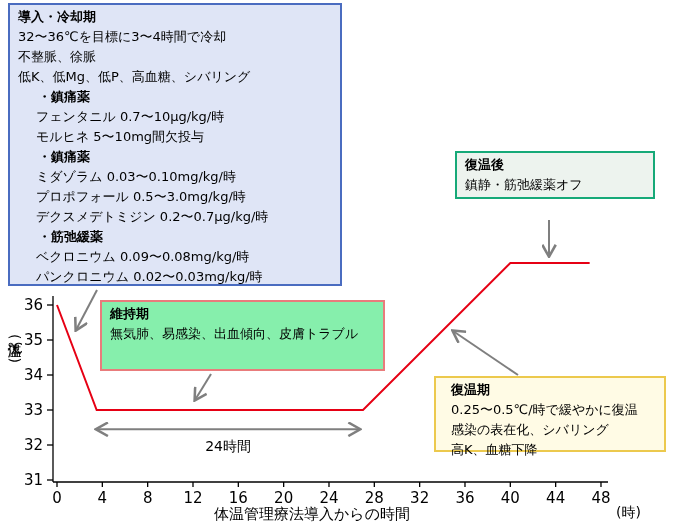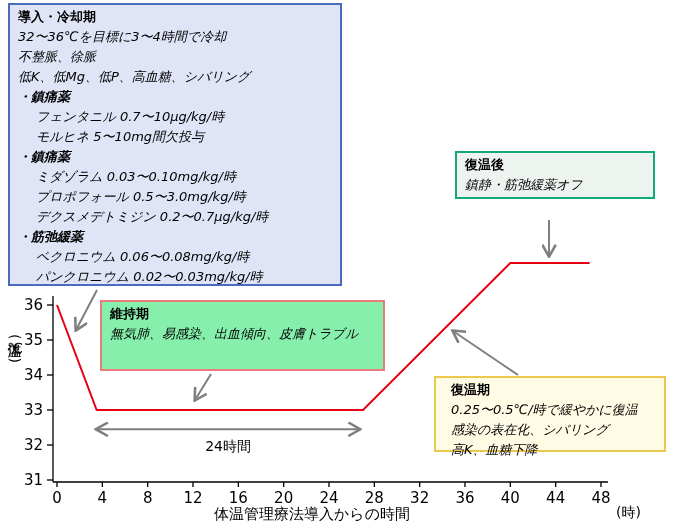--- a/index.html
+++ b/index.html
@@ -7,22 +7,22 @@
     position:relative;width:680px;height:530px;background:#ffffff;
     font-family:"DejaVu Sans","Liberation Sans",sans-serif;
     color:#000;overflow:hidden;
   }
   .stage svg{position:absolute;left:0;top:0;}
   .box{
     position:absolute;border:2px solid #888;background:#fff;
     box-sizing:border-box;padding:2px 8px;font-size:13px;line-height:20px;
   }
   .box .title{font-weight:bold;}
-  .box .ln{white-space:nowrap;font-style:italic;}
-  .box .b{font-weight:bold;}
+  .box .ln{white-space:nowrap;}
+  .box .b{font-weight:bold;margin-left:20px;}
   .box .i{padding-left:18px;}
   .ylabel{
     position:absolute;left:6px;top:332px;
     writing-mode:vertical-rl;text-orientation:mixed;
     font-size:14px;letter-spacing:1px;
   }
   text{font-family:"DejaVu Sans","Liberation Sans",sans-serif;fill:#000;}
 </style>
 </head>
 <body>
@@ -102,21 +102,21 @@
         <div class="ln ">不整脈、徐脈</div>
         <div class="ln ">低K、低Mg、低P、高血糖、シバリング</div>
         <div class="ln b">・鎮痛薬</div>
         <div class="ln i">フェンタニル 0.7〜10μg/kg/時</div>
         <div class="ln i">モルヒネ 5〜10mg間欠投与</div>
         <div class="ln b">・鎮痛薬</div>
         <div class="ln i">ミダゾラム 0.03〜0.10mg/kg/時</div>
         <div class="ln i">プロポフォール 0.5〜3.0mg/kg/時</div>
         <div class="ln i">デクスメデトミジン 0.2〜0.7μg/kg/時</div>
         <div class="ln b">・筋弛緩薬</div>
-        <div class="ln i">ベクロニウム 0.06〜0.08mg/kg/時</div>
+        <div class="ln i">ベクロニウム 0.09〜0.08mg/kg/時</div>
         <div class="ln i">パンクロニウム 0.02〜0.03mg/kg/時</div>
       </div>
   </div>
 
   <div class="box" id="box-maintenance" style="left: 100px; top: 300px; width: 285px; height: 71px; border-color: rgb(233, 124, 124); background: #86efac;">
     <div class="title">維持期</div>
     <div class="lines">
         <div class="ln ">無気肺、易感染、出血傾向、皮膚トラブル</div>
       </div>
   </div>

